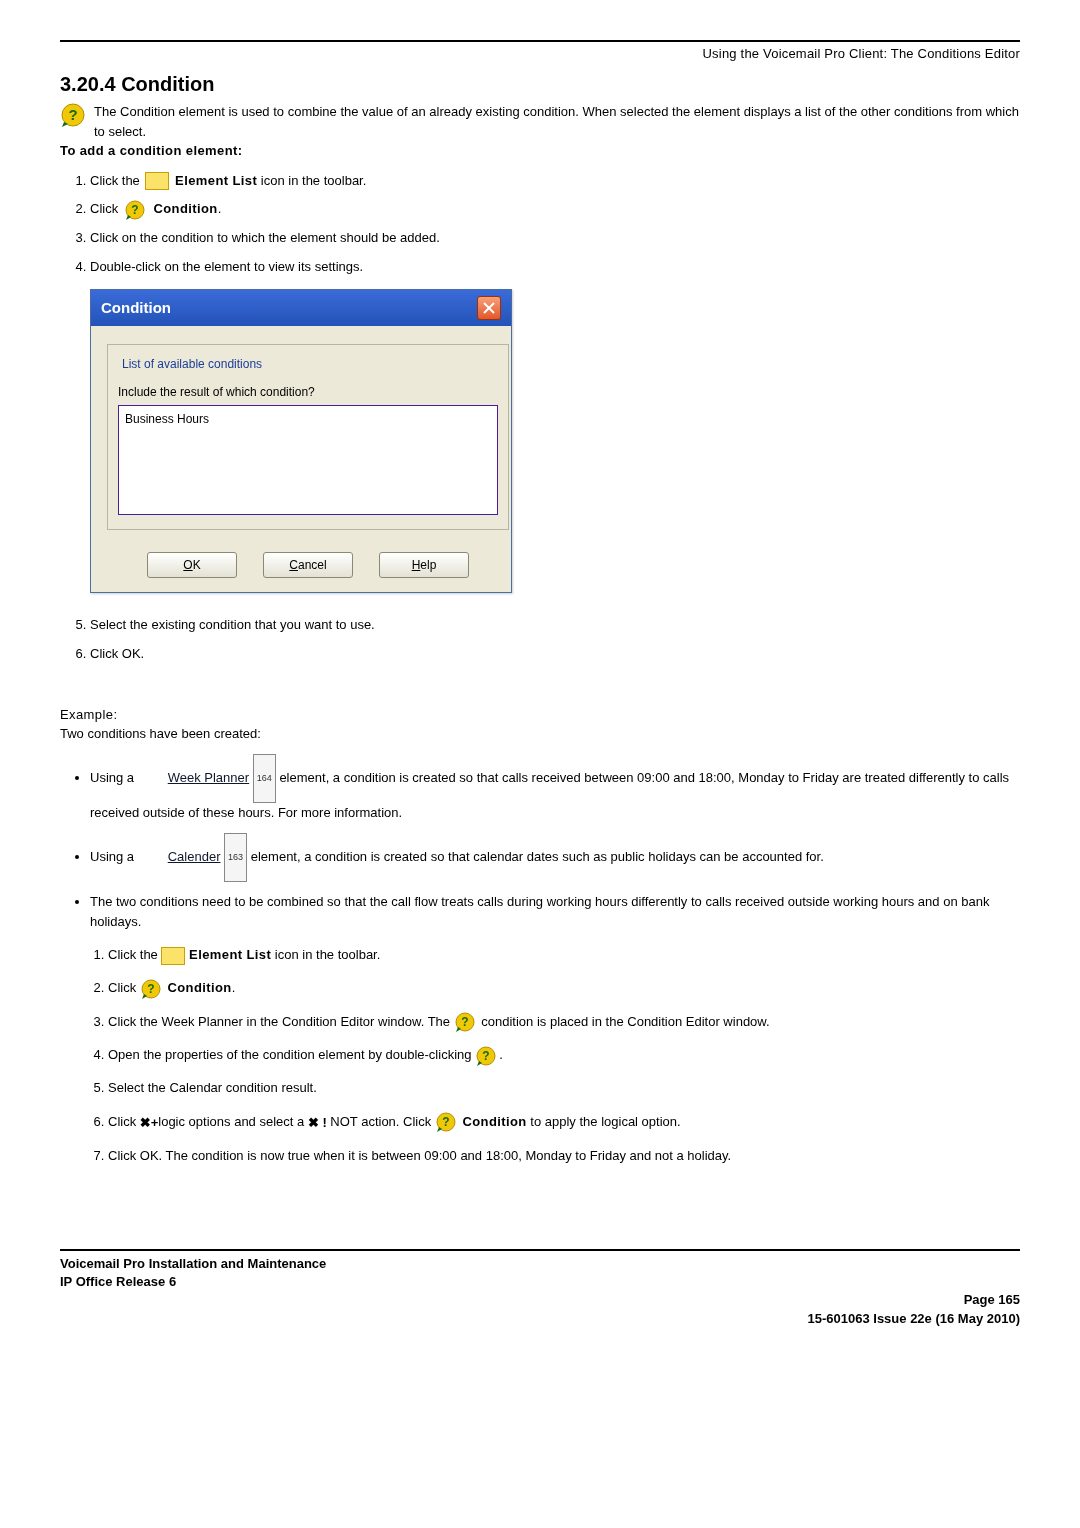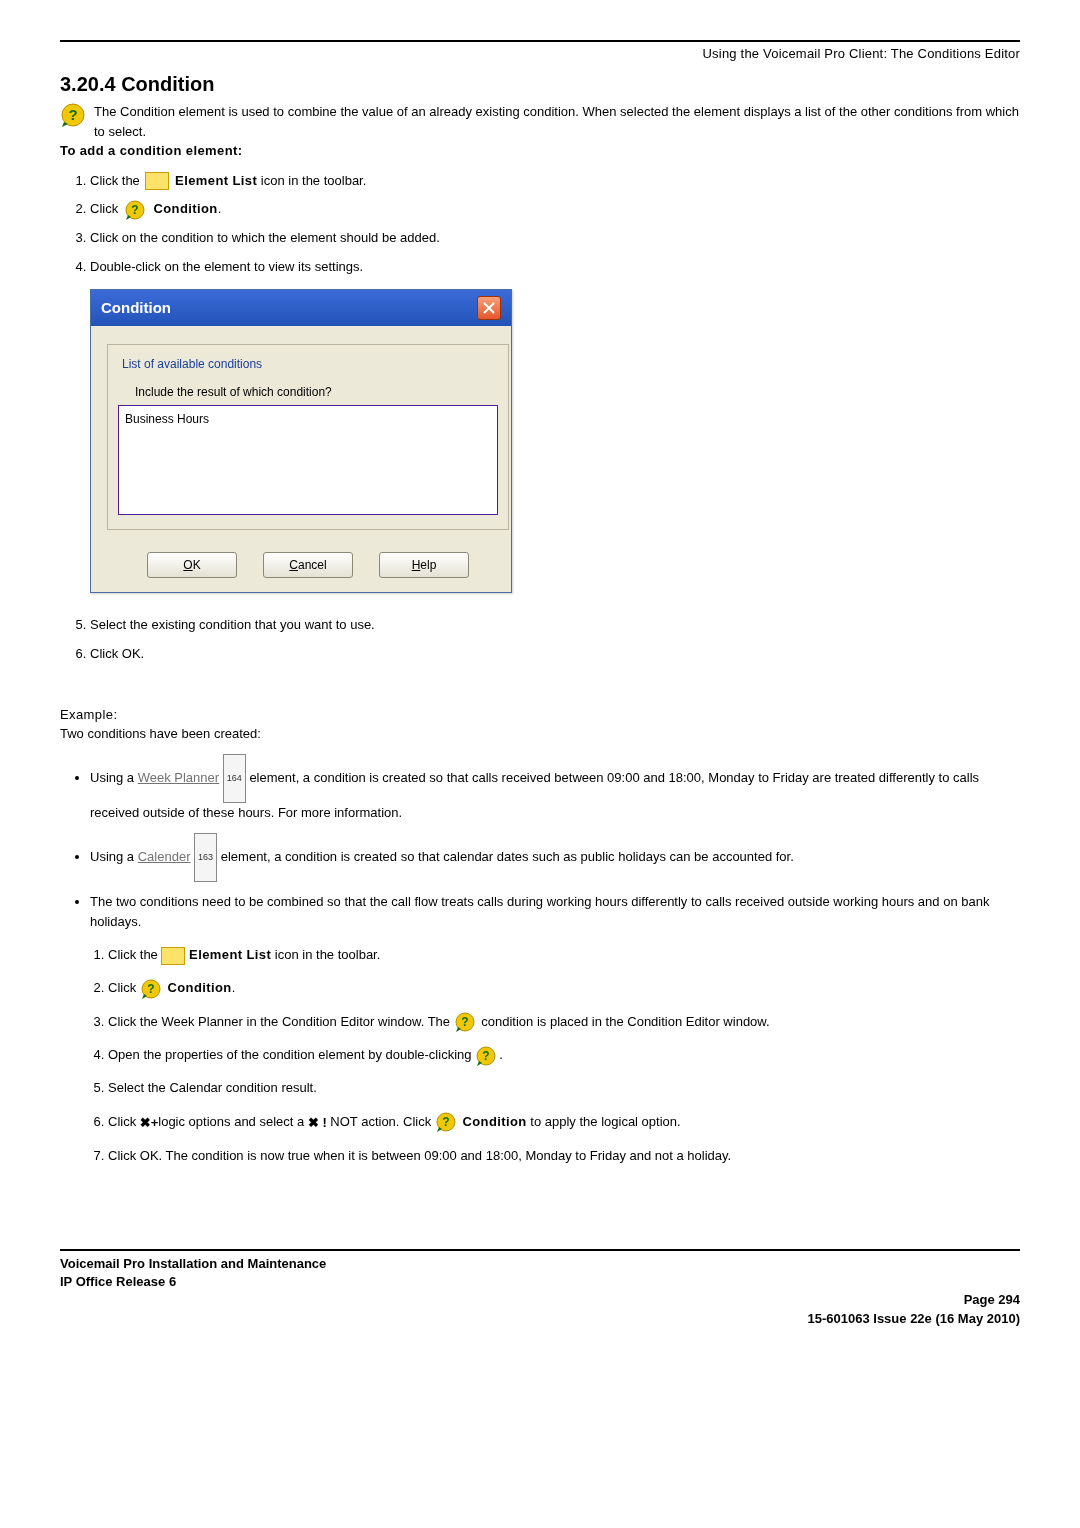--- a/index.html
+++ b/index.html
@@ -113,21 +113,21 @@
   .legend {
     color: #1a3e99;
     font-size: 12px;
     background: #ece9d8;
     padding: 0 4px;
     margin-top: -18px;
     display: inline-block;
   }
   .field-label {
     font-size: 12px;
-    margin: 10px 0 4px 17px;
+    margin: 10px 0 4px 0;
   }
   .listbox {
     background: #fff;
     border: 1px solid #4c1d95;
     height: 100px;
     padding: 4px 6px;
     font-size: 12px;
   }
   .dlg-buttons {
     display: flex;
@@ -157,21 +157,21 @@
   ul.bullets {
     margin: 6px 0 0 30px;
     padding: 0;
     font-size: 13px;
     line-height: 1.5;
     list-style: disc;
   }
   ul.bullets > li {
     margin: 10px 0;
   }
-  a.link { color: #737373; text-decoration: underline; }
+  a.link { color: #0f172a; text-decoration: underline; margin-left: 30px; }
   .ref-box {
     display: inline-block;
     border: 1px solid #888;
     font-size: 9px;
     padding: 17px 3px;
     vertical-align: 1px;
     color: #333;
     background: #f5f5f5;
   }
   ol.inner-ol {
@@ -358,17 +358,17 @@
     </ul>
   </div>
 
   <div class="footer-rule"></div>
   <div class="footer">
     <div class="left">
       <div>Voicemail Pro Installation and Maintenance</div>
       <div>IP Office Release 6</div>
     </div>
     <div class="right">
-      <div>Page 294</div>
+      <div>Page 165</div>
       <div>15-601063 Issue 22e (16 May 2010)</div>
     </div>
   </div>
 </div>
 
 </body></html>

